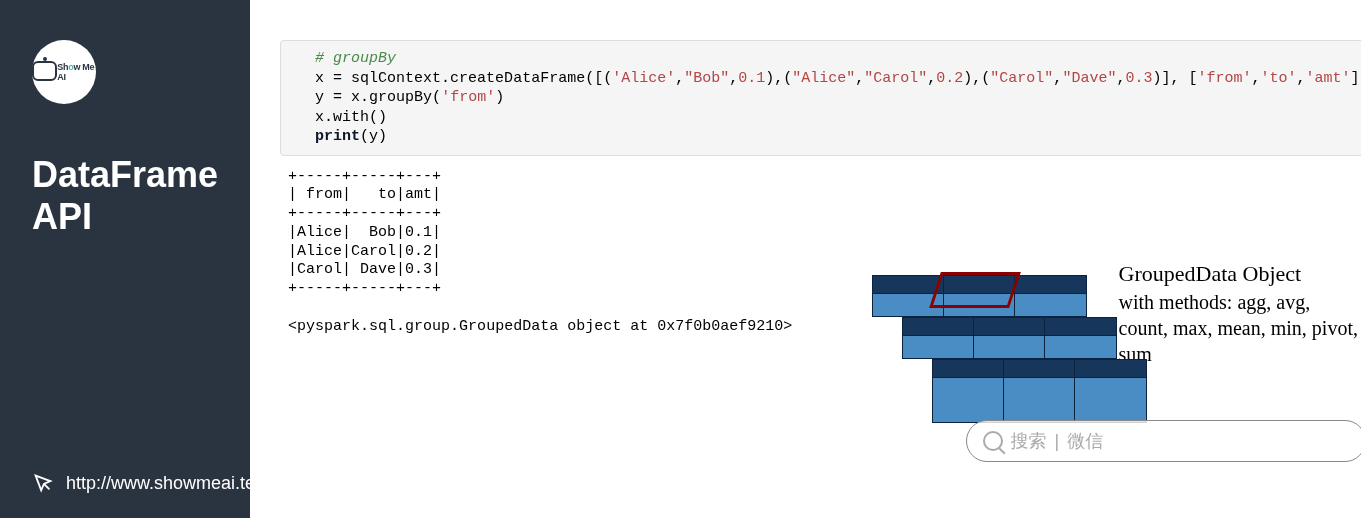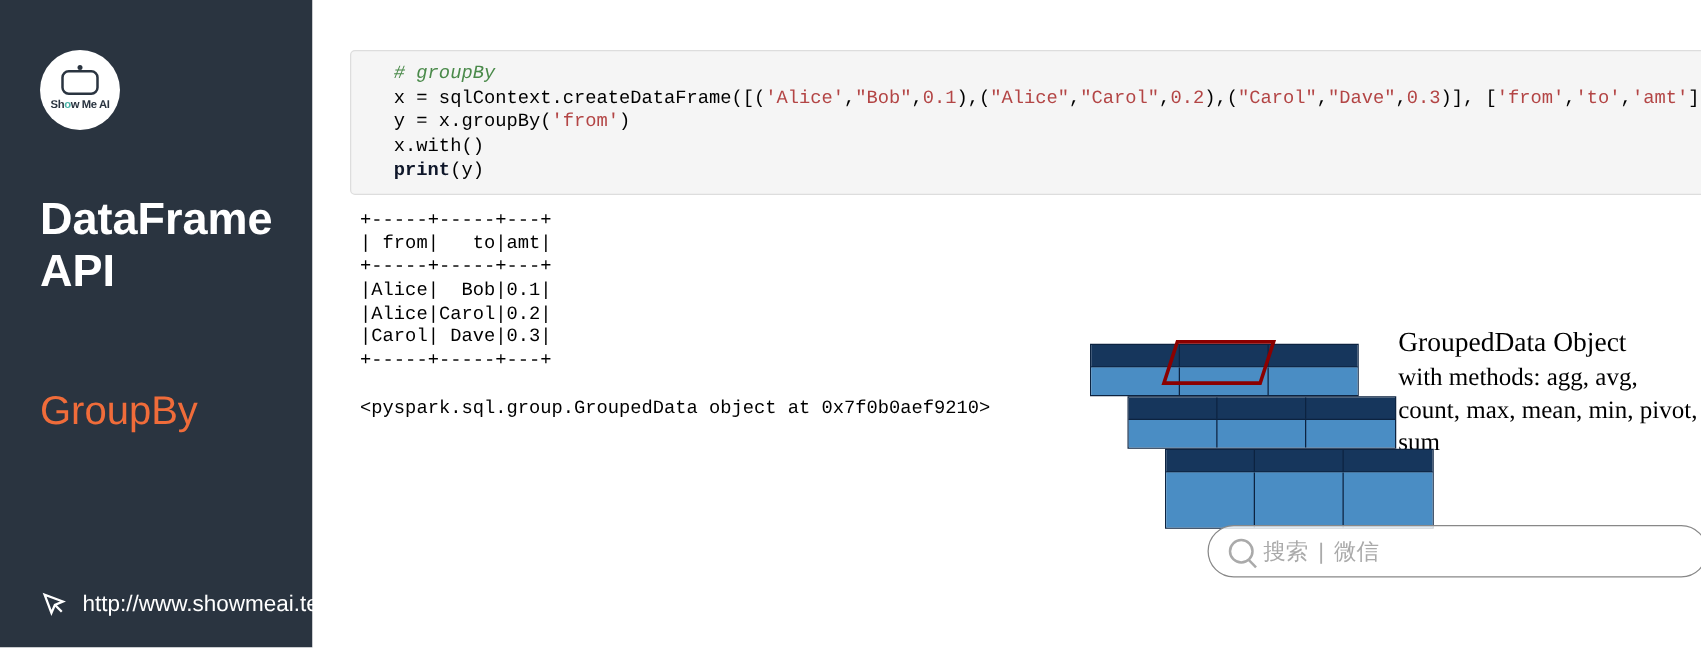--- a/index.html
+++ b/index.html
@@ -1,20 +1,20 @@
 <!DOCTYPE html>
 <html><head>
 <meta charset="utf-8">
 <style>
   * { box-sizing: border-box; margin: 0; padding: 0; }
   body { width: 1361px; height: 518px; display: flex; font-family: Arial, sans-serif; background: #fff; overflow: hidden; }
   
   .sidebar { width: 372px; background: #2a3440; padding: 40px 32px; display: flex; flex-direction: column; color: #fff; position: relative; }
   .logo-box { display: flex; align-items: center; margin-bottom: 50px; }
-  .logo-circle { width: 64px; height: 64px; background: #fff; border-radius: 50%; display: flex; flex-direction: column; align-items: center; justify-content: center; }
+  .logo-circle { width: 64px; height: 64px; background: #fff; border-radius: 50%; display: flex; align-items: center; justify-content: center; }
   .logo-top { width: 30px; height: 20px; border: 2.5px solid #2a3440; border-radius: 6px; position: relative; margin-bottom: 2px; }
   .logo-top::before { content: ""; position: absolute; width: 4px; height: 4px; background: #2a3440; border-radius: 50%; top: -6px; left: 50%; transform: translateX(-50%); }
   .logo-text { font-size: 9px; font-weight: bold; color: #2a3440; letter-spacing: -0.3px; }
   .logo-text .c-green { color: #4bb5a9; }
   .sidebar-title { font-size: 36px; font-weight: bold; margin-bottom: 72px; }
   .sidebar-sub { font-size: 32px; color: #f06c3a; font-weight: 500; }
   .sidebar-link { position: absolute; bottom: 24px; left: 32px; display: flex; align-items: center; gap: 12px; font-size: 18px; }
   .cursor-icon { width: 22px; height: 22px; }
   
   .main { flex: 1; background: #fff; padding: 40px 30px 20px 30px; position: relative; }
@@ -56,21 +56,20 @@
 <body>
 
 <div class="sidebar">
   <div class="logo-box">
     <div class="logo-circle">
       <div class="logo-top"></div>
       <div class="logo-text"><span>Sh</span><span class="c-green">o</span><span>w Me AI</span></div>
     </div>
   </div>
   <div class="sidebar-title">DataFrame API</div>
-  <div class="sidebar-sub">GroupBy</div>
   <div class="sidebar-link">
     <svg class="cursor-icon" viewBox="0 0 24 24" fill="none" stroke="#fff" stroke-width="2">
         <path d="M4 4 L10 20 L13 13 L20 10 Z"></path>
         <path d="M13 13 L19 19"></path>
       </svg>
     <span>http://www.showmeai.tech/</span>
   </div>
 </div>
 
 <div class="main">

